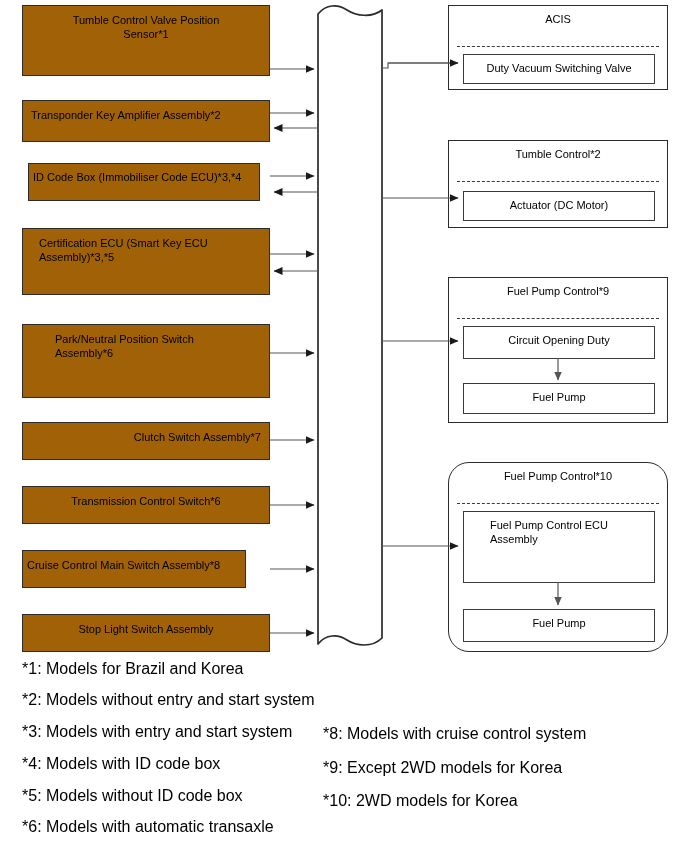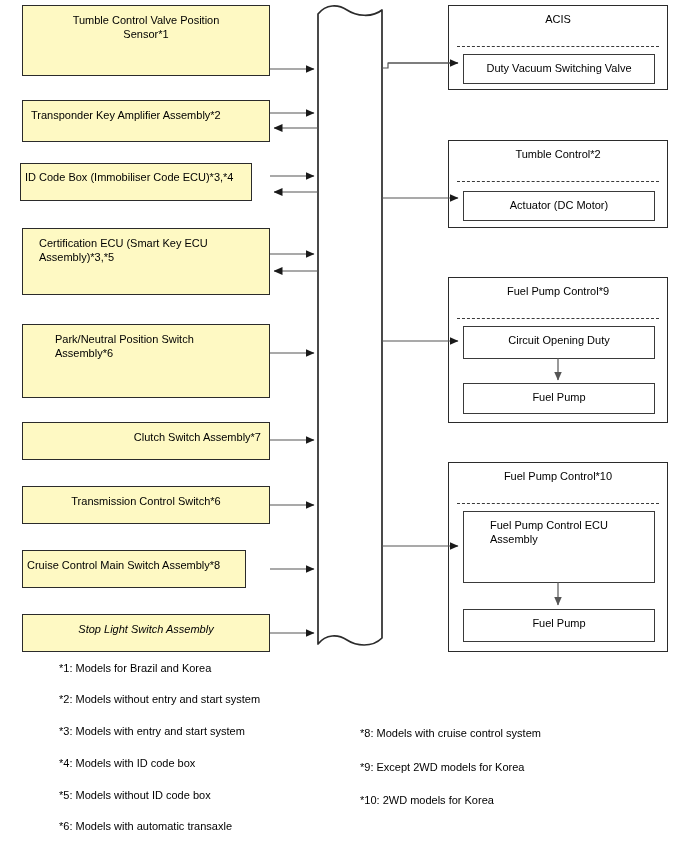--- a/index.html
+++ b/index.html
@@ -23,21 +23,21 @@
     left: 0;
     top: 0;
     width: 688px;
     height: 852px;
     pointer-events: none;
   }
   .box {
     position: absolute;
     box-sizing: border-box;
     border: 1.6px solid #2b2b2b;
-    background: #fef9c3;
+    background: #a16207;
     font-size: 11px;
     line-height: 14px;
     color: #000000;
   }
   .box-label {
     position: absolute;
     left: 10px;
     right: 6px;
     top: 7px;
     font-size: 11px;
@@ -87,42 +87,41 @@
     text-align: center;
     font-size: 11px;
     line-height: 14px;
   }
   .inner-label.lbl-left {
     text-align: left;
     left: 14px;
   }
   .note {
     position: absolute;
-    font-size: 11px;
+    font-size: 16px;
     line-height: 15px;
     color: #000000;
     white-space: pre-line;
-    margin-left: 37px;
   }
 </style>
 </head>
 <body>
 
 <div id="diagram">
 
   <div class="box" style="left:22px; top:5px; width:248px; height:71px;">
     <div class="box-label label-center" style="white-space:pre-line;">Tumble Control Valve Position
 Sensor*1</div>
   </div>
 
   <div class="box" style="left:22px; top:100px; width:248px; height:42px;">
     <div class="box-label label-left" style="white-space:pre-line; left:8px;">Transponder Key Amplifier Assembly*2</div>
   </div>
 
-  <div class="box" style="left:20px; top:163px; width:232px; height:38px;">
+  <div class="box" style="left:28px; top:163px; width:232px; height:38px;">
     <div class="box-label label-left" style="white-space:pre-line; left:4px; top:6px;">ID Code Box (Immobiliser Code ECU)*3,*4</div>
   </div>
 
   <div class="box" style="left:22px; top:228px; width:248px; height:67px;">
     <div class="box-label label-center" style="white-space:pre-line; text-align:left; left:16px;">Certification ECU (Smart Key ECU
 Assembly)*3,*5</div>
   </div>
 
   <div class="box" style="left:22px; top:324px; width:248px; height:74px;">
     <div class="box-label label-center" style="white-space:pre-line; text-align:left; left:32px;">Park/Neutral Position Switch
@@ -134,21 +133,21 @@
   </div>
 
   <div class="box" style="left:22px; top:486px; width:248px; height:38px;">
     <div class="box-label label-center" style="white-space:pre-line;">Transmission Control Switch*6</div>
   </div>
 
   <div class="box" style="left:22px; top:550px; width:224px; height:38px;">
     <div class="box-label label-left" style="white-space:pre-line; left:4px;">Cruise Control Main Switch Assembly*8</div>
   </div>
 
-  <div class="box" style="left:22px; top:614px; width:248px; height:38px;font-style:italic;">
+  <div class="box" style="left:22px; top:614px; width:248px; height:38px;">
     <div class="box-label label-center" style="white-space:pre-line;">Stop Light Switch Assembly</div>
   </div>
 
   <div class="group-box" style="left:448px; top:5px; width:220px; height:85px;">
     <div class="group-title">ACIS</div>
     <div class="dash-sep" style="top:40px;"></div>
     <div class="inner-box" style="left:14px; top:48px; width:192px; height:30px;">
       <div class="inner-label">Duty Vacuum Switching Valve</div>
     </div>
   </div>
@@ -165,21 +164,21 @@
     <div class="group-title">Fuel Pump Control*9</div>
     <div class="dash-sep" style="top:40px;"></div>
     <div class="inner-box" style="left:14px; top:48px; width:192px; height:33px;">
       <div class="inner-label">Circuit Opening Duty</div>
     </div>
     <div class="inner-box" style="left:14px; top:105px; width:192px; height:31px;">
       <div class="inner-label">Fuel Pump</div>
     </div>
   </div>
 
-  <div class="group-box" style="left:448px; top:462px; width:220px; height:190px;">
+  <div class="group-box" style="left:448px; top:462px; width:220px; height:190px;border-radius:21px;">
     <div class="group-title">Fuel Pump Control*10</div>
     <div class="dash-sep" style="top:40px;"></div>
     <div class="inner-box" style="left:14px; top:48px; width:192px; height:72px;">
       <div class="inner-label lbl-left" style="white-space:pre-line; left:26px; text-align:left;">Fuel Pump Control ECU
 Assembly</div>
     </div>
     <div class="inner-box" style="left:14px; top:146px; width:192px; height:33px;">
       <div class="inner-label">Fuel Pump</div>
     </div>
   </div>

